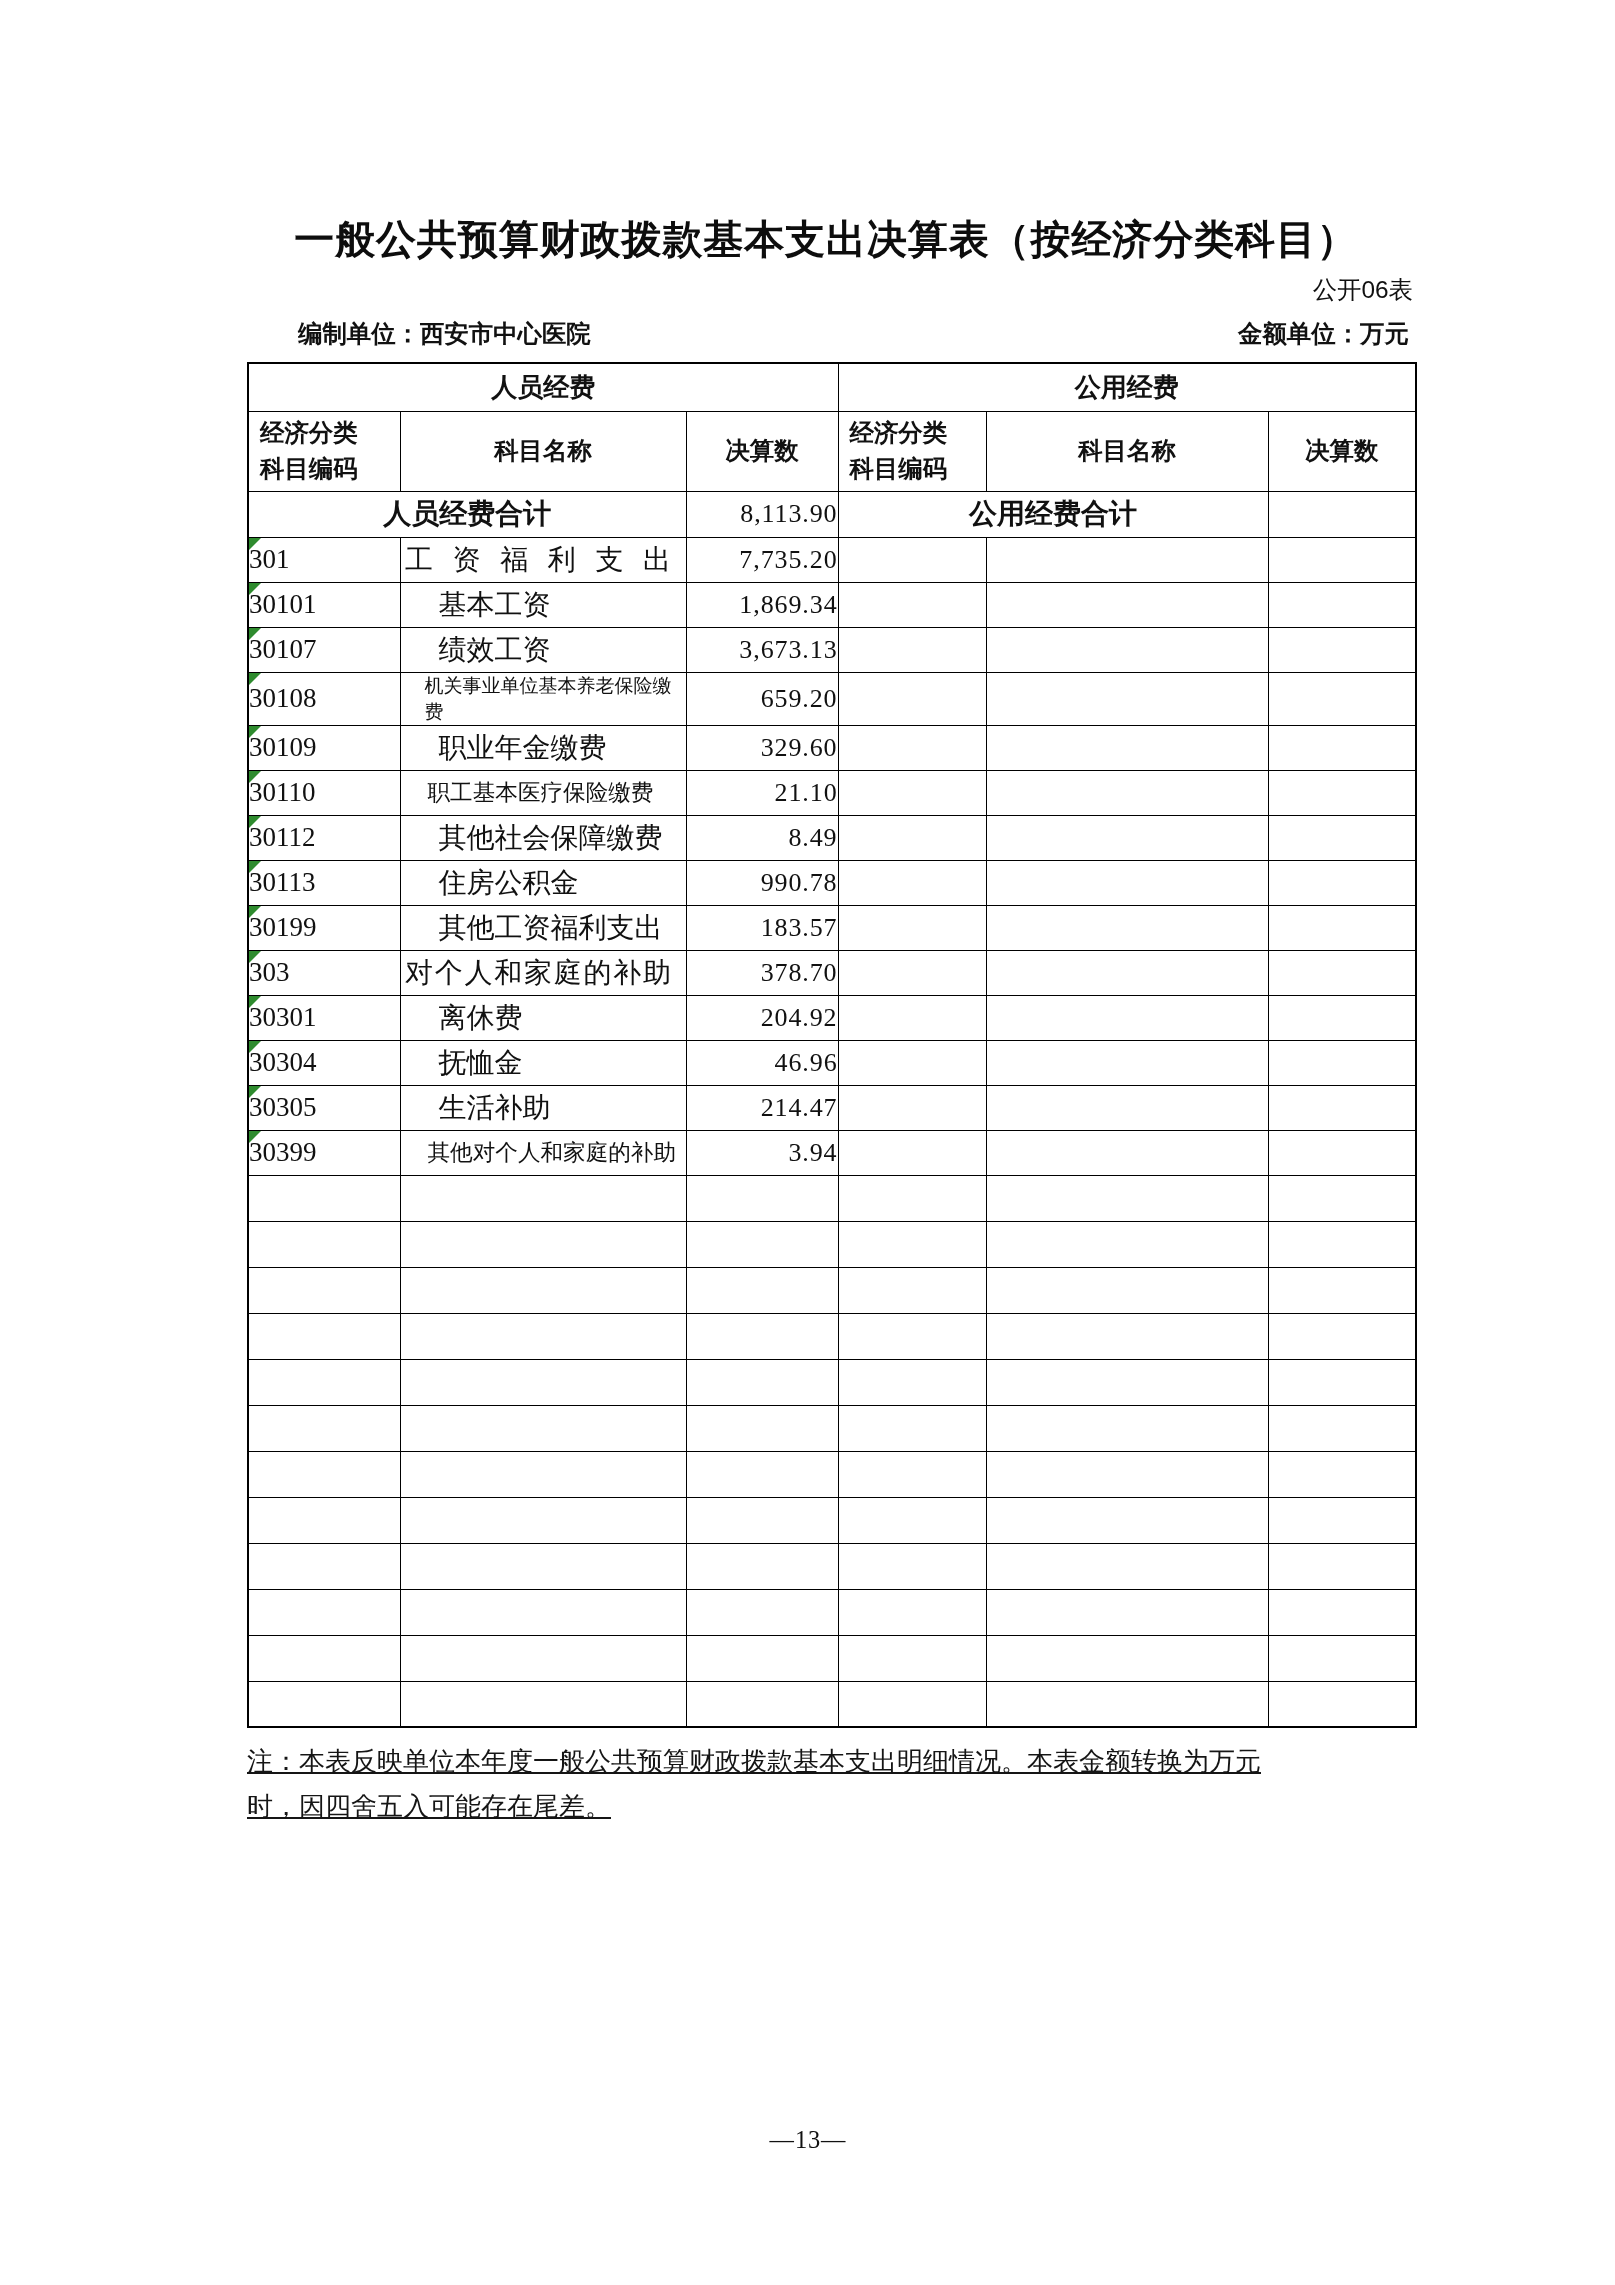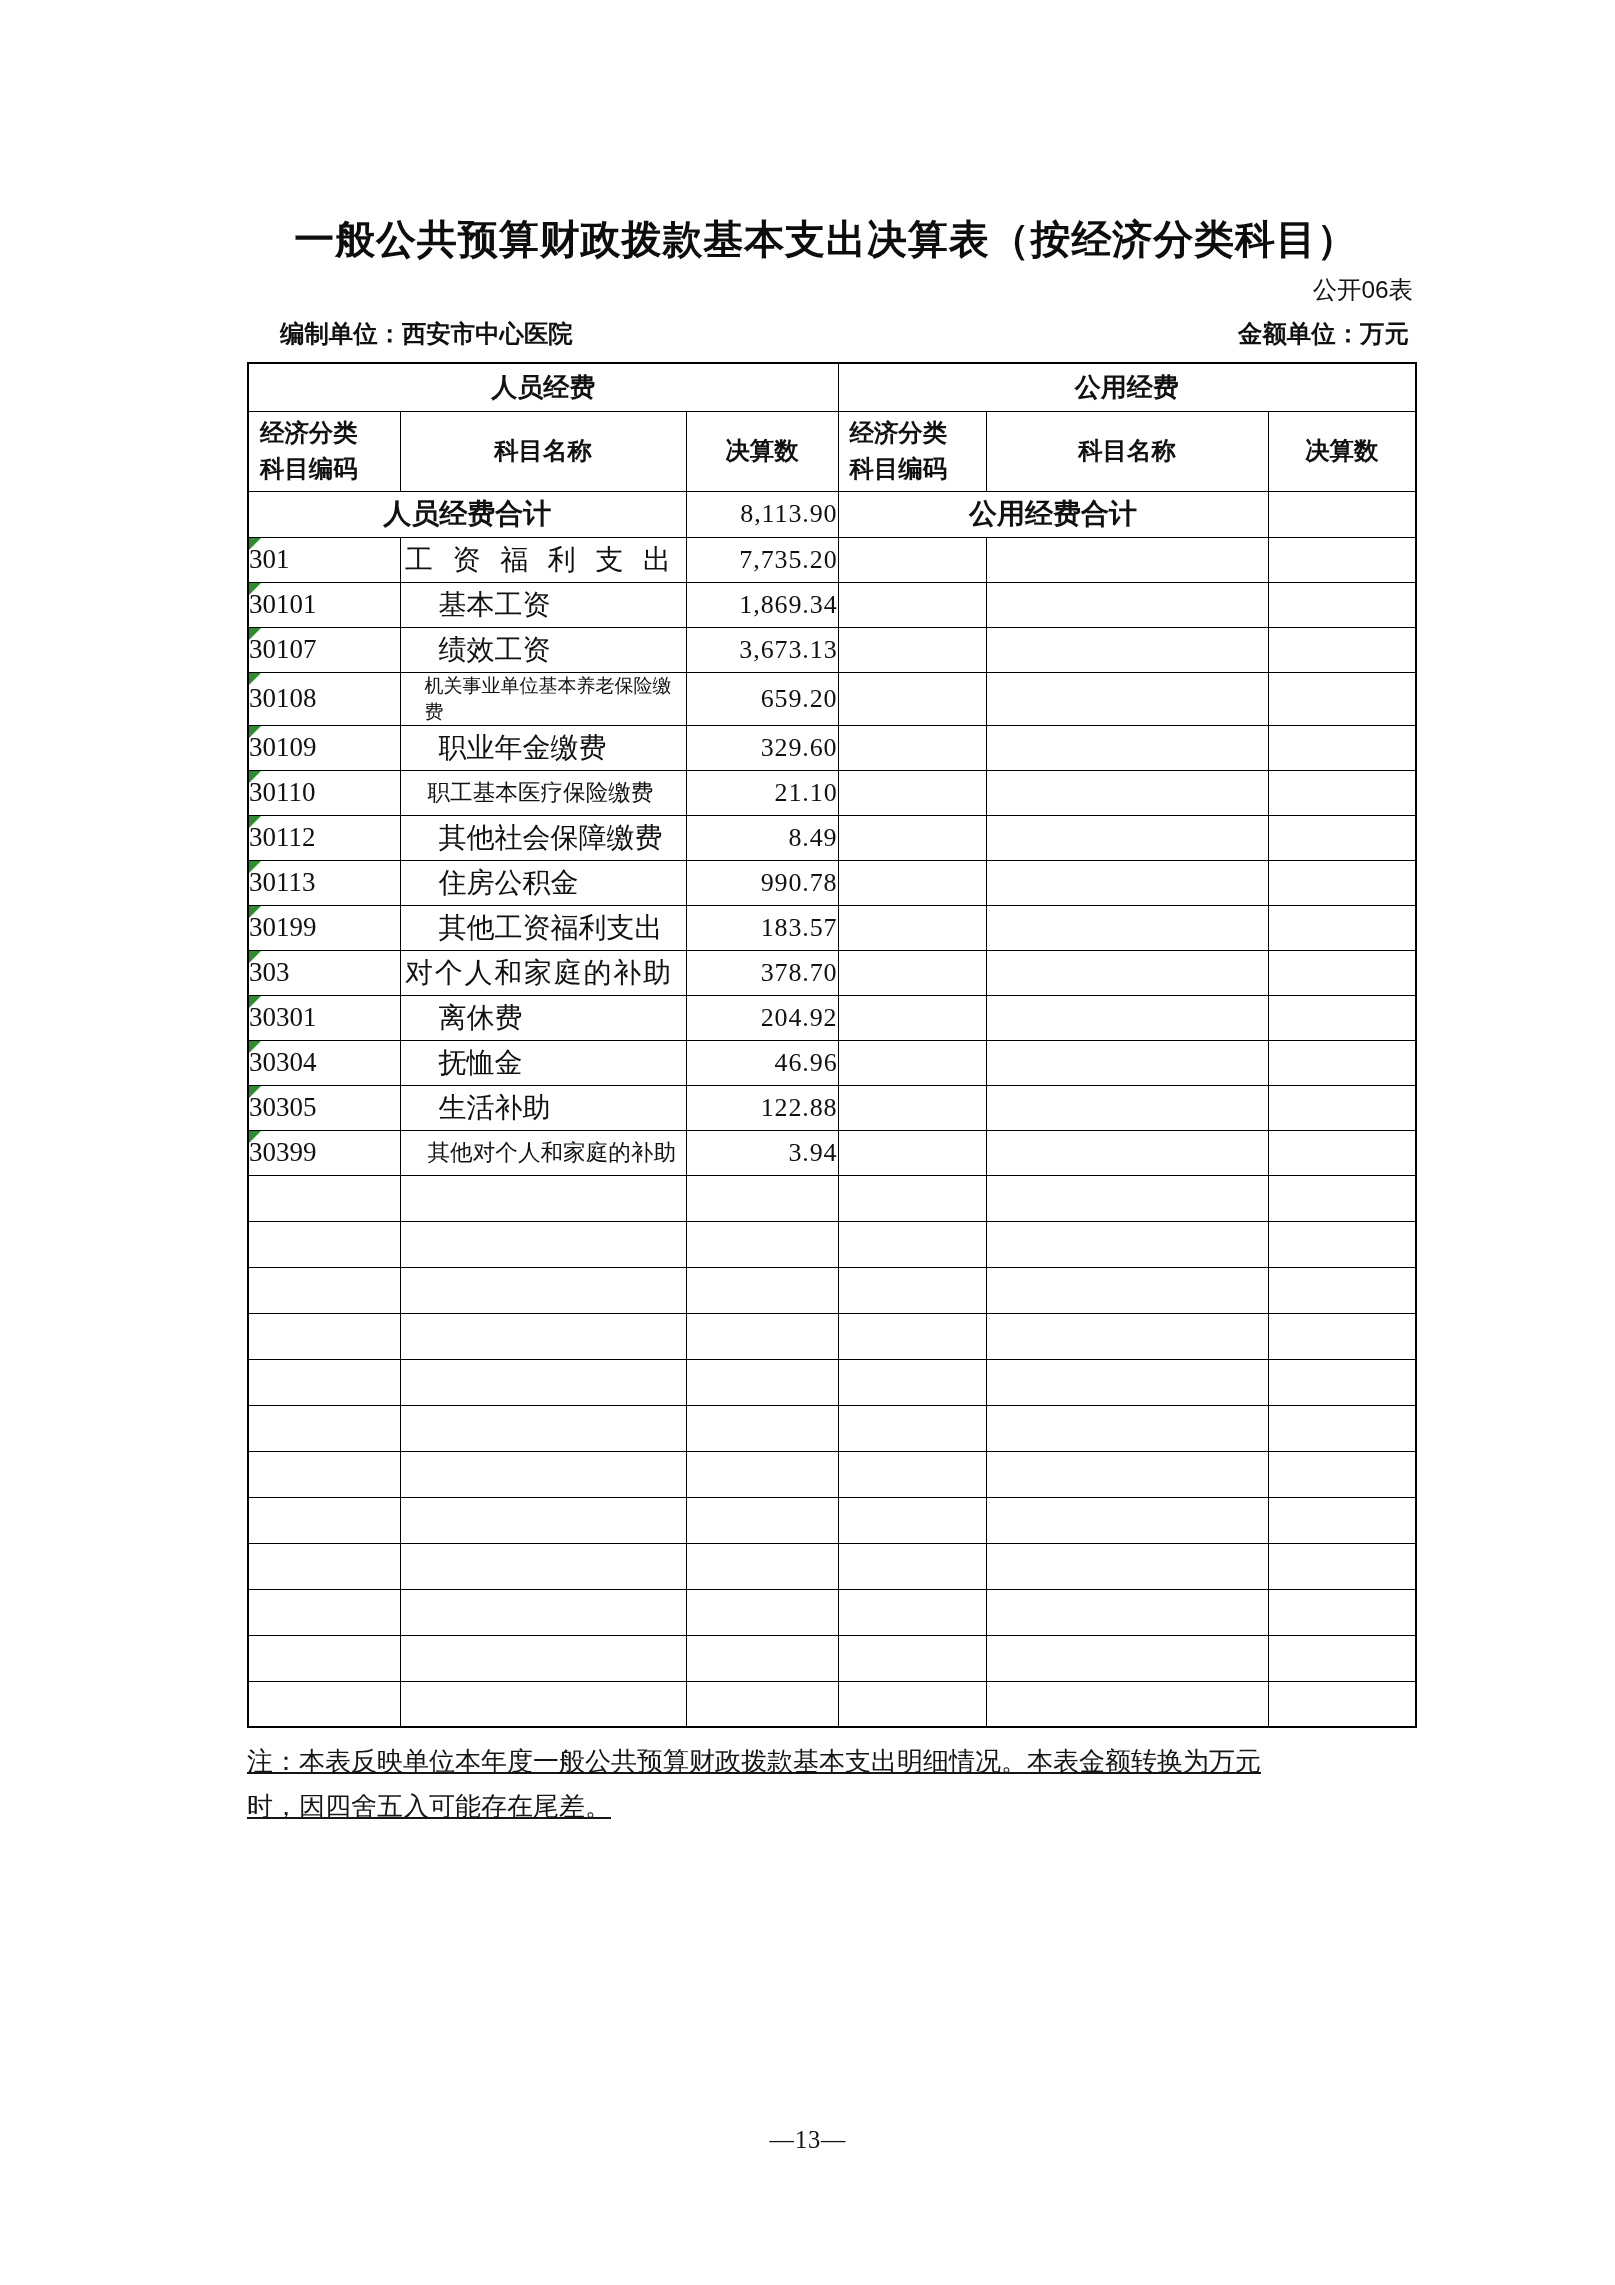--- a/index.html
+++ b/index.html
@@ -22,21 +22,21 @@
   }
   .table-code{
     position:absolute; top:274px; right:203px;
     font-family:"Liberation Sans", sans-serif;
     font-weight:400; font-size:24.4px;
   }
   .meta-line{
     position:absolute; top:318px; left:247px; width:1169px; height:40px;
   }
   .meta-left{
-    position:absolute; left:33px; top:0;
+    position:absolute; left:51px; top:0;
     font-family:"Liberation Sans", sans-serif;
     font-weight:700; font-size:24.4px;
   }
   .meta-right{
     position:absolute; right:7.2px; top:0;
     font-family:"Liberation Sans", sans-serif;
     font-weight:700; font-size:24.4px;
   }
   table.acct{
     position:absolute; left:247px; top:362px;
@@ -251,21 +251,21 @@
           <td class="cell-code"><span class="tri"></span><span>30304</span></td>
           <td class="cell-name l2">抚恤金</td>
           <td class="cell-amt">46.96</td>
           <td class="cell-code"></td>
           <td class="cell-name l2"></td>
           <td class="cell-amt"></td>
         </tr>
         <tr>
           <td class="cell-code"><span class="tri"></span><span>30305</span></td>
           <td class="cell-name l2">生活补助</td>
-          <td class="cell-amt">122.88</td>
+          <td class="cell-amt">214.47</td>
           <td class="cell-code"></td>
           <td class="cell-name l2"></td>
           <td class="cell-amt"></td>
         </tr>
         <tr>
           <td class="cell-code"><span class="tri"></span><span>30399</span></td>
           <td class="cell-name s10">其他对个人和家庭的补助</td>
           <td class="cell-amt">3.94</td>
           <td class="cell-code"></td>
           <td class="cell-name l2"></td>

